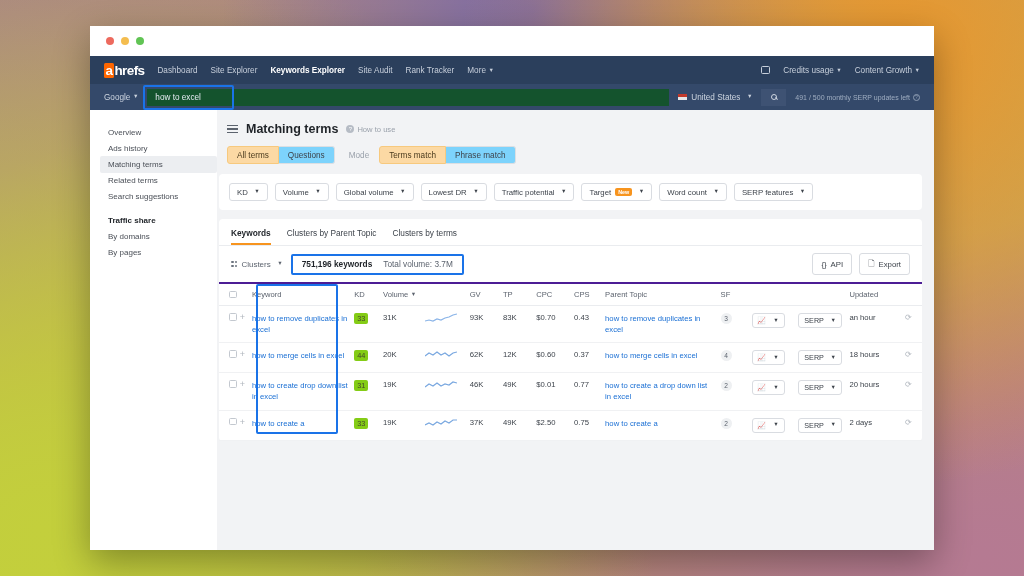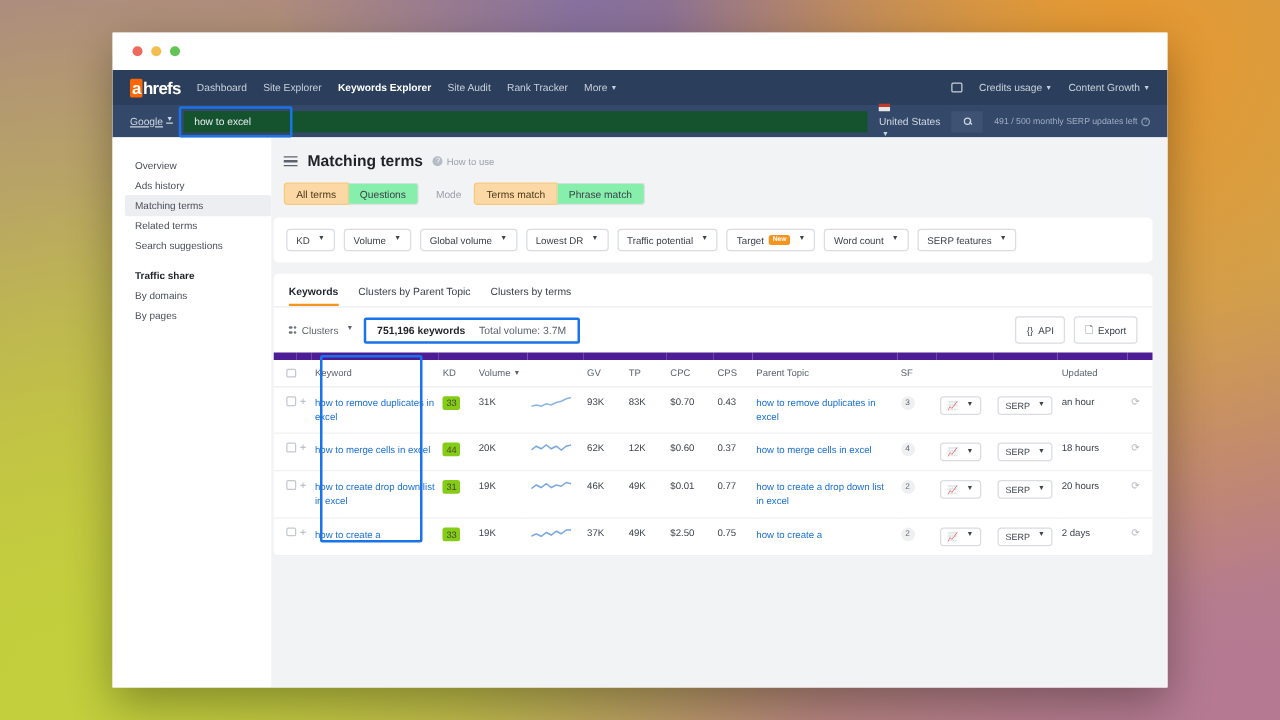--- a/index.html
+++ b/index.html
@@ -42,32 +42,32 @@
   .spacer { flex: 1; }
   .monitor-ico {
     width: 9px; height: 7.5px; border: 1.1px solid #c7cfdb; border-radius: 1.5px;
   }
 
   
   .searchbar {
     height: 26px; background: #31466593; background: #34496a; display: flex; align-items: center;
     padding: 0 14px; gap: 9px; font-size: 8.2px; color: #cdd5e0;
   }
-  .engine { display: flex; align-items: center; white-space: nowrap; text-decoration: underline; }
+  .engine { display: flex; align-items: center; white-space: nowrap; }
   .qwrap { position: relative; flex: 1; height: 17px; }
   .qfield {
     position: absolute; left: 0; top: 0; width: 100%; height: 17px;
     background: #14532d; display: flex; align-items: center; padding-left: 8px;
     color: #e7ecf3; font-size: 8.2px;
   }
   .hl-query {
     position: absolute; left: -4px; top: -4px; width: 91px; height: 25px;
     border: 2.6px solid #1a73e8; border-radius: 2px; pointer-events: none;
   }
-  .country { display: flex; align-items: flex-start; gap: 4px; white-space: nowrap; flex-direction: column; }
+  .country { display: flex; align-items: center; gap: 4px; white-space: nowrap; }
   .flag { width: 9px; height: 6px; background: linear-gradient(#c0392b 50%, #e6e6e6 50%); }
   .searchbtn {
     width: 25px; height: 17px; background: #3e5273; display: flex; align-items: center; justify-content: center;
   }
   .mag { width: 6px; height: 6px; border: 1.1px solid #cdd5e0; border-radius: 50%; position: relative; }
   .mag::after { content:''; position:absolute; width:3px; height:1.1px; background:#cdd5e0; transform:rotate(45deg); right:-2.5px; bottom:0; }
   .credits { font-size: 7px; color: #9fadc1; white-space: nowrap; display:flex; align-items:center; gap:3px;}
   .qmark { width:7px;height:7px;border:.9px solid #8d9cb2;border-radius:50%;font-size:5px;display:flex;align-items:center;justify-content:center;color:#8d9cb2;}
 
   
@@ -84,21 +84,21 @@
 
   .page-head { display: flex; align-items: center; gap: 8px; padding-left: 8px; }
   .hamb { display:flex; flex-direction:column; gap:2.2px; }
   .hamb i { display:block; width: 11px; height: 1.3px; background: #5c636e; }
   .page-title { font-size: 12.5px; font-weight: bold; color: #1f2328; }
   .howto { font-size: 7.6px; color: #9aa1ab; display:flex; align-items:center; gap:3px; }
   .howto .circ { width:8px;height:8px;border-radius:50%;background:#b6bcc5;color:#fff;font-size:6px;display:flex;align-items:center;justify-content:center;}
 
   .tabrow { display: flex; align-items: center; gap: 0; margin-top: 10px; padding-left: 8px; font-size: 8.2px; }
   .pill {
-    padding: 3.5px 9px; border: 1px solid #dcdfe3; background: #86efac; color: #3d434b; cursor: pointer;
+    padding: 3.5px 9px; border: 1px solid #dcdfe3; background: #7dd3fc; color: #3d434b; cursor: pointer;
   }
   .pill.first { border-radius: 3px 0 0 3px; }
   .pill.last { border-radius: 0 3px 3px 0; border-left: none; }
   .pill.on { background: #fcd9a4; border-color: #f7c97e; color: #4a3a1d; }
   .mode-label { font-size: 8.2px; color: #9aa1ab; margin: 0 10px 0 14px; }
 
   
   .card { background: #fff; border-radius: 4px; margin-top: 10px; }
   .filters { padding: 9px 10px; display: flex; flex-wrap: wrap; gap: 7px; }
   .fbtn {
@@ -127,21 +127,21 @@
   .tb-right { margin-left: auto; display: flex; gap: 7px; }
   .tbtn {
     font-size: 7.8px; color: #3d434b; border: 1px solid #d9dce1; border-radius: 3px;
     padding: 3.5px 8px; display: flex; align-items: center; gap: 4px; cursor: pointer; background:#fff;
   }
 
   
   table { width: 100%; border-collapse: collapse; table-layout: fixed; }
   thead th {
     font-size: 7.6px; font-weight: normal; color: #5c636e; text-align: left;
-    padding: 6px 3px; border-top: 6px solid #4c1d95; border-bottom: 1px solid #eaecef;
+    padding: 6px 3px; border-top: 2px solid #4c1d95; border-bottom: 1px solid #eaecef;
     white-space: nowrap;
   }
   tbody td { font-size: 7.7px; color: #3d434b; padding: 7px 3px; vertical-align: top; border-bottom: 1px solid #f0f1f3; }
   .c-chk { width: 16px; padding-left: 10px !important; }
   .c-plus { width: 11px; }
   .c-kw { width: 92px; }
   .c-kd { width: 26px; }
   .c-vol { width: 38px; }
   .c-spark { width: 40px; }
   .c-gv { width: 30px; }

